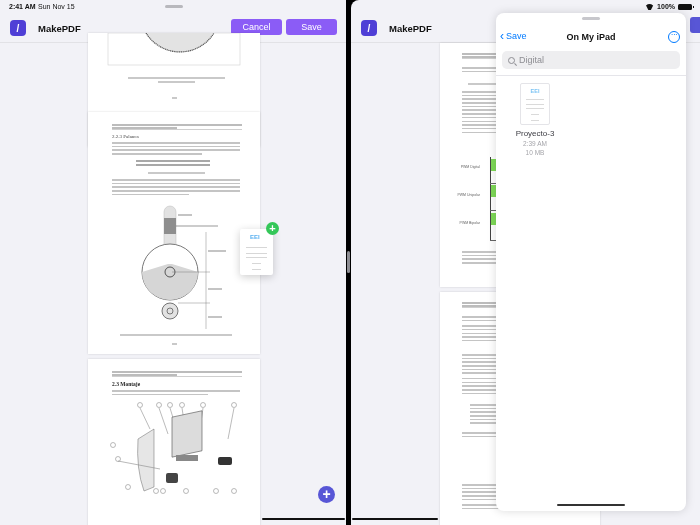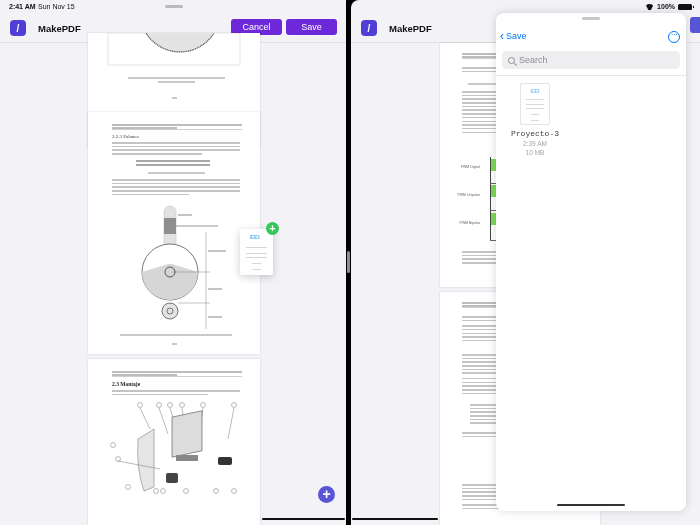--- a/index.html
+++ b/index.html
@@ -19,21 +19,21 @@
   
   .pane { position: absolute; top: 0; height: 525px; background: #f2f2f7; overflow: hidden; }
   .pane-left { left: 0; width: 346px; border-radius: 0 0 0 0; }
   .pane-right { left: 351px; width: 349px; border-radius: 8px 0 0 0; }
 
   .grabber-top { position: absolute; top: 5px; left: 165px; width: 18px; height: 3px; border-radius: 2px; background: #b8b8bd; }
 
   .nav { position: absolute; top: 14px; left: 0; right: 0; height: 28px; display: flex; align-items: center; }
   .app-icon { width: 16px; height: 16px; border-radius: 4px; background: #4f3fd6; display: flex; align-items: center; justify-content: center; color: #fff; font-size: 10px; font-weight: bold; margin-left: 10px; }
   .app-title { font-size: 9.5px; font-weight: bold; color: #111; margin-left: 12px; }
-  .nav-btn { position: absolute; top: 5px; height: 16px; border-radius: 3px; background: #6d28d9; color: #fff; font-size: 9px; display: flex; align-items: center; justify-content: center; }
+  .nav-btn { position: absolute; top: 5px; height: 16px; border-radius: 3px; background: #8b5cf6; color: #fff; font-size: 9px; display: flex; align-items: center; justify-content: center; }
   .btn-cancel { left: 231px; width: 51px; }
   .btn-save { left: 286px; width: 51px; }
 
   .content-area { position: absolute; top: 42px; left: 0; right: 0; bottom: 0; border-top: 1px solid #e2e2e6; }
 
   .page { position: absolute; background: #fff; box-shadow: 0 0 2px rgba(0,0,0,0.15); overflow: hidden; }
   .page-header { position: absolute; left: 24px; right: 18px; top: 12px; height: 6px; border-bottom: 1px solid #cfcfcf; }
   .page-header .hl { height: 1.5px; background: #bcbcbc; margin-bottom: 1.5px; }
   .page-header .hl.short { width: 50%; }
   .txt { height: 1.5px; background: #c4c4c4; margin-bottom: 2.2px; }
@@ -68,21 +68,21 @@
   .sheet-title { position: absolute; left: 0; right: 0; top: 3px; text-align: center; font-size: 9px; font-weight: bold; color: #111; }
   .more-btn { position: absolute; right: 6px; top: 2px; width: 12px; height: 12px; border: 1.2px solid #007aff; border-radius: 50%; color: #007aff; font-size: 8px; line-height: 6px; text-align: center; letter-spacing: -0.5px; }
   .search { position: absolute; top: 38px; left: 6px; right: 6px; height: 18px; background: #eeeef0; border-radius: 5px; display: flex; align-items: center; padding-left: 6px; gap: 4px; color: #8e8e93; font-size: 9px; }
   .search-glass { width: 7px; height: 7px; border: 1.2px solid #8e8e93; border-radius: 50%; position: relative; }
   .search-glass::after { content: ""; position: absolute; right: -3px; bottom: -3px; width: 3px; height: 1.2px; background: #8e8e93; transform: rotate(45deg); }
   .sheet-sep { position: absolute; top: 62px; left: 0; right: 0; height: 1px; background: #e5e5ea; }
   .file-item { position: absolute; top: 70px; left: 14px; width: 50px; text-align: center; }
   .file-thumb { width: 30px; height: 42px; margin: 0 auto; background: #fff; border: 1px solid #e4e4e8; border-radius: 2px; position: relative; }
   .file-thumb .logo { position: absolute; top: 4px; left: 0; right: 0; text-align: center; font-size: 5.5px; color: #7cc4f4; font-weight: bold; }
   .file-thumb .l { position: absolute; left: 5px; right: 5px; height: 1px; background: #dadada; }
-  .file-name { font-size: 8px; color: #3c3c43; margin-top: 4px; font-family: Liberation Mono, monospace; }
+  .file-name { font-size: 8px; color: #3c3c43; margin-top: 4px; }
   .file-meta { font-size: 6.5px; color: #a5a5aa; margin-top: 2px; }
   .sheet-footer { position: absolute; bottom: 20px; left: 0; right: 0; text-align: center; font-size: 8px; font-weight: bold; color: #111; }
   .sheet-home { position: absolute; bottom: 5px; left: 61px; width: 68px; height: 2px; background: #333; border-radius: 1px; }
 
   .right-edge-btn { position: absolute; right: 0; top: 17px; width: 10px; height: 16px; background: #5856d6; border-radius: 3px 0 0 3px; z-index: 44; }
 </style>
 </head>
 <body>
 
 <div class="screen">
@@ -329,25 +329,26 @@
 
   <div class="right-edge-btn"></div>
 
   <div class="sheet">
     <div class="sheet-grabber"></div>
     <div class="sheet-nav">
       <div class="back-btn">
         <span class="chev">‹</span>
         <span>Save</span>
       </div>
+      <div class="sheet-title">On My iPad</div>
       <div class="more-btn">···</div>
     </div>
     <div class="search">
       <span class="search-glass"></span>
-      <span>Search</span>
+      <span>Digital</span>
     </div>
     <div class="sheet-sep"></div>
 
     <div class="file-item">
       <div class="file-thumb">
         <span class="logo">EEI</span>
         <div class="l" style="top:15px;"></div>
           <div class="l" style="top:20px;"></div>
           <div class="l" style="top:24px;"></div>
           <div class="l" style="top:30px; left:10px; right:10px;"></div>

